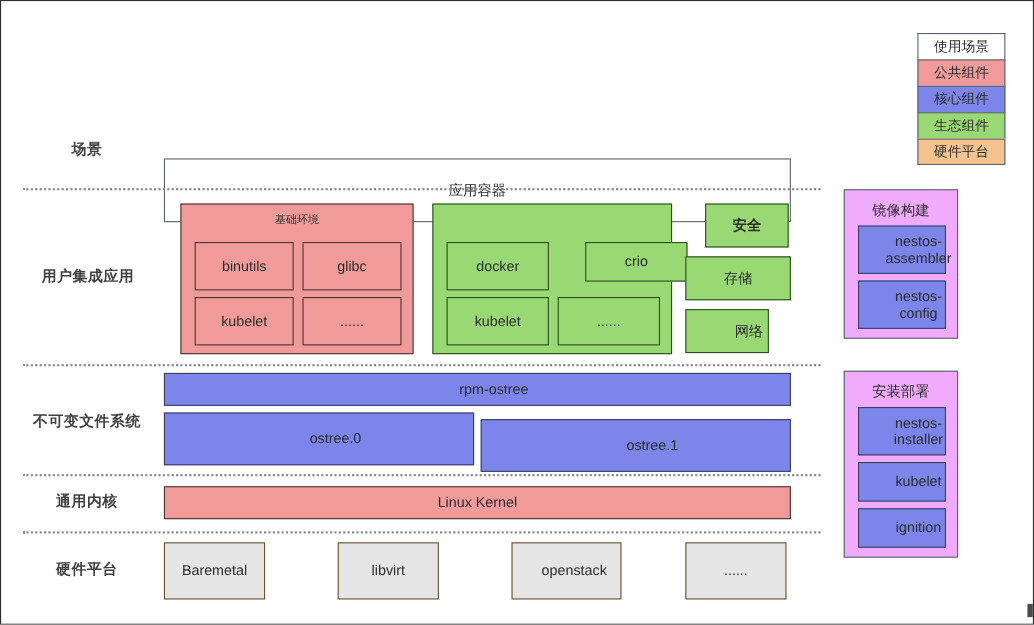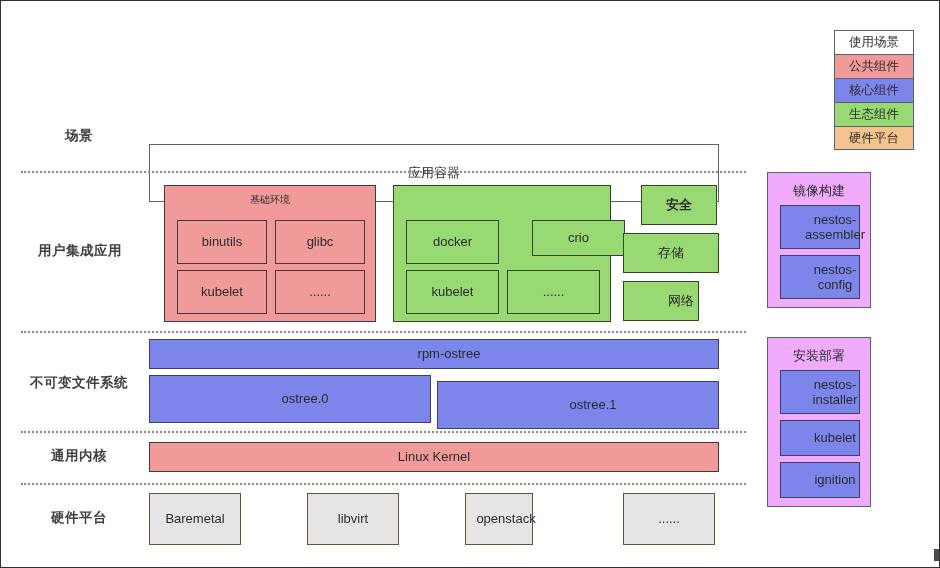--- a/index.html
+++ b/index.html
@@ -173,21 +173,21 @@
   <div class="abs box blue" style="left:436px; top:380px; width:282px; height:48px;">ostree.1</div>
 
   <div class="sep" style="left:20px; top:430px; width:725px;"></div>
 
   <div class="abs box red" style="left:148px; top:441px; width:570px; height:30px;">Linux Kernel</div>
 
   <div class="sep" style="left:20px; top:482px; width:725px;"></div>
 
   <div class="abs box orange" style="left:148px; top:492px; width:92px; height:52px;">Baremetal</div>
   <div class="abs box orange" style="left:306px; top:492px; width:92px; height:52px;">libvirt</div>
-  <div class="abs box orange" style="left:464px; top:492px; width:68px; height:52px;padding-left:14px;">openstack</div>
+  <div class="abs box orange" style="left:464px; top:492px; width:100px; height:52px;padding-left:14px;">openstack</div>
   <div class="abs box orange" style="left:622px; top:492px; width:92px; height:52px;">......</div>
 
   <div class="panel" style="left:766px; top:171px; width:104px; height:136px;">
     <div class="panel-title">镜像构建</div>
     <div class="abs box blue" style="left:12px; top:32px; width:80px; height:44px;">nestos-
 assembler</div>
     <div class="abs box blue" style="left:12px; top:82px; width:80px; height:44px;">nestos-
 config</div>
   </div>
 

